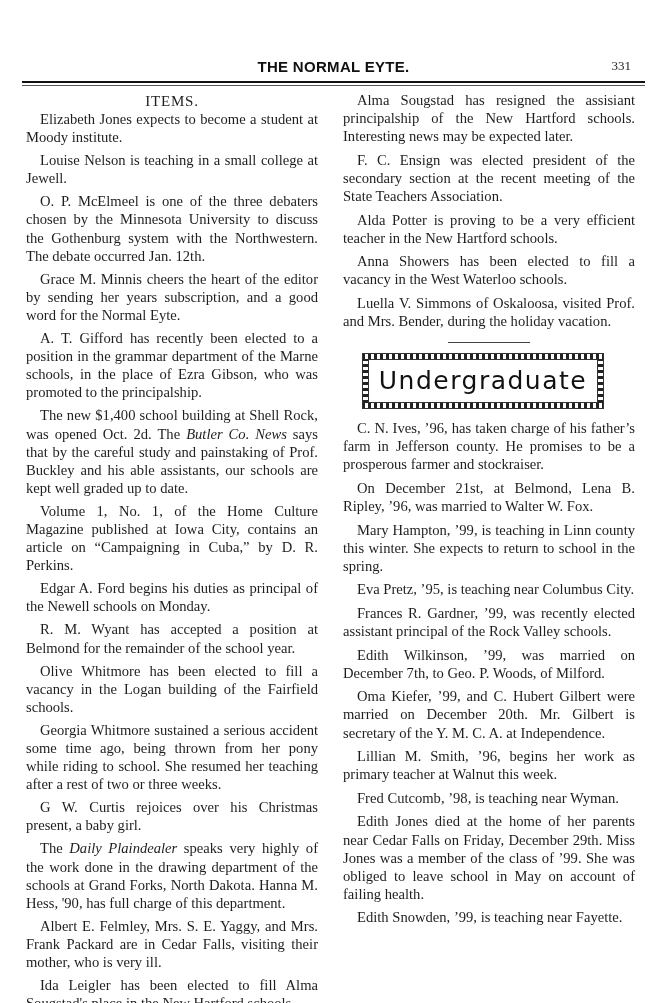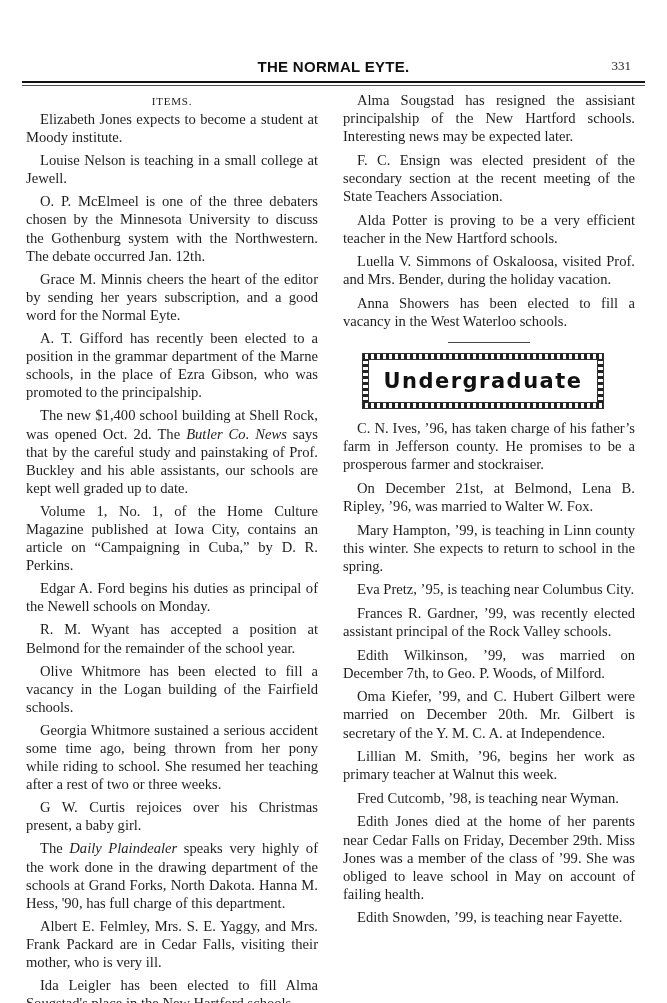--- a/index.html
+++ b/index.html
@@ -28,21 +28,21 @@
     position: absolute; left: 22px; top: 85px; width: 623px; height: 1px;
     background: #555;
   }
   .column {
     position: absolute; top: 93px; width: 292px;
     font-size: 14.6px; line-height: 18.1px; text-align: justify;
   }
   .col-left { left: 26px; }
   .col-right { left: 343px; top: 91px; }
   .section-heading {
-    text-align: center; font-size: 11px; letter-spacing: 0.8px;
+    text-align: center; font-size: 15px; letter-spacing: 0.8px;
     margin: 0 0 1px 0; line-height: 16px;
   }
   p.item {
     margin: 0 0 5.5px 0; text-indent: 14px; hyphens: none;
   }
   .col-left p.item { margin-bottom: 5px; }
   .divider {
     width: 82px; height: 1px; background: #444; margin: 12px auto 10px auto;
   }
   .banner {
@@ -58,21 +58,21 @@
     background-origin: border-box;
     outline: 1px solid #333; outline-offset: -1px;
   }
   .banner-inner {
     position: absolute; left: 0; right: 0; top: 0; bottom: 0;
     border: 1px solid #333;
     display: flex; align-items: center; justify-content: center;
   }
   .banner-text {
     font-family: "DejaVu Sans", "Liberation Sans", sans-serif;
-    font-weight: bold; font-size: 21px; letter-spacing: 1.5px; color: #111;
+    font-weight: normal; font-size: 25px; letter-spacing: 1.5px; color: #111;
   }
   i { }
 </style>
 </head>
 <body>
 
 <div class="header">
   <div class="running-title">THE NORMAL EYTE.</div>
   <div class="page-number">331</div>
 </div>
@@ -95,22 +95,22 @@
   <p class="item">G W. Curtis rejoices over his Christmas present, a baby girl.</p>
   <p class="item"><span>The </span><i>Daily Plaindealer</i><span> speaks very highly of the work done in the drawing department of the schools at Grand Forks, North Dakota. Hanna M. Hess, '90, has full charge of this department.</span></p>
   <p class="item">Albert E. Felmley, Mrs. S. E. Yaggy, and Mrs. Frank Packard are in Cedar Falls, visiting their mother, who is very ill.</p>
   <p class="item">Ida Leigler has been elected to fill Alma Sougstad's place in the New Hartford schools.</p>
 </div>
 
 <div class="column col-right">
   <p class="item">Alma Sougstad has resigned the assisiant principalship of the New Hartford schools. Interesting news may be expected later.</p>
   <p class="item">F. C. Ensign was elected president of the secondary section at the recent meeting of the State Teachers Association.</p>
   <p class="item">Alda Potter is proving to be a very efficient teacher in the New Hartford schools.</p>
+  <p class="item">Anna Showers has been elected to fill a vacancy in the West Waterloo schools.</p>
   <p class="item">Luella V. Simmons of Oskaloosa, visited Prof. and Mrs. Bender, during the holiday vacation.</p>
-  <p class="item">Anna Showers has been elected to fill a vacancy in the West Waterloo schools.</p>
   <div class="divider"></div>
   <div class="banner">
     <div class="banner-inner">
       <span class="banner-text">Undergraduate</span>
     </div>
   </div>
   <p class="item">C. N. Ives, ’96, has taken charge of his father’s farm in Jefferson county. He promises to be a prosperous farmer and stockraiser.</p>
   <p class="item">On December 21st, at Belmond, Lena B. Ripley, ’96, was married to Walter W. Fox.</p>
   <p class="item">Mary Hampton, ’99, is teaching in Linn county this winter. She expects to return to school in the spring.</p>
   <p class="item">Eva Pretz, ’95, is teaching near Columbus City.</p>

